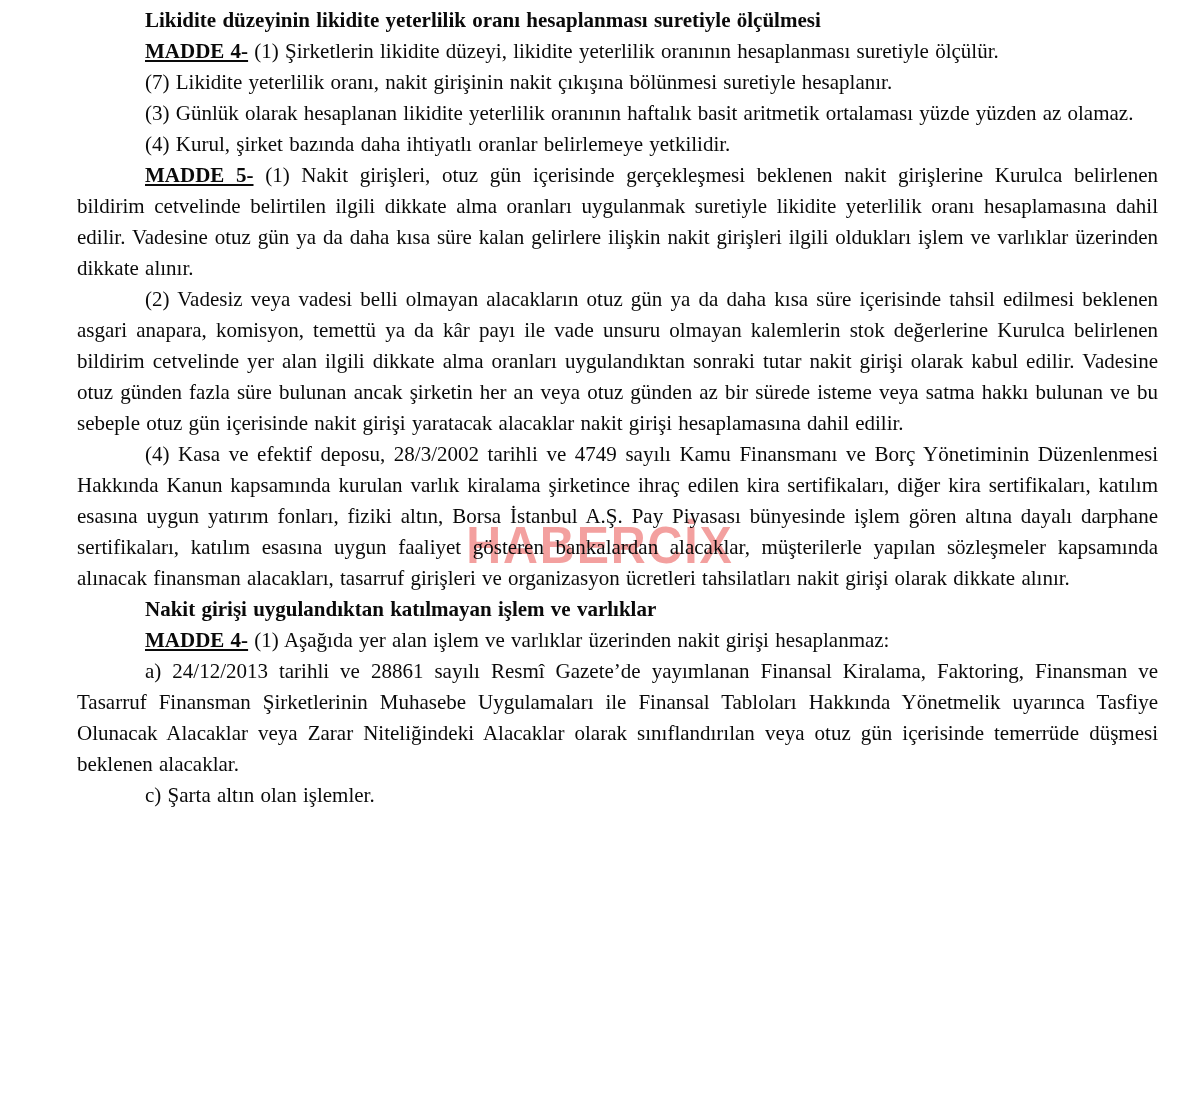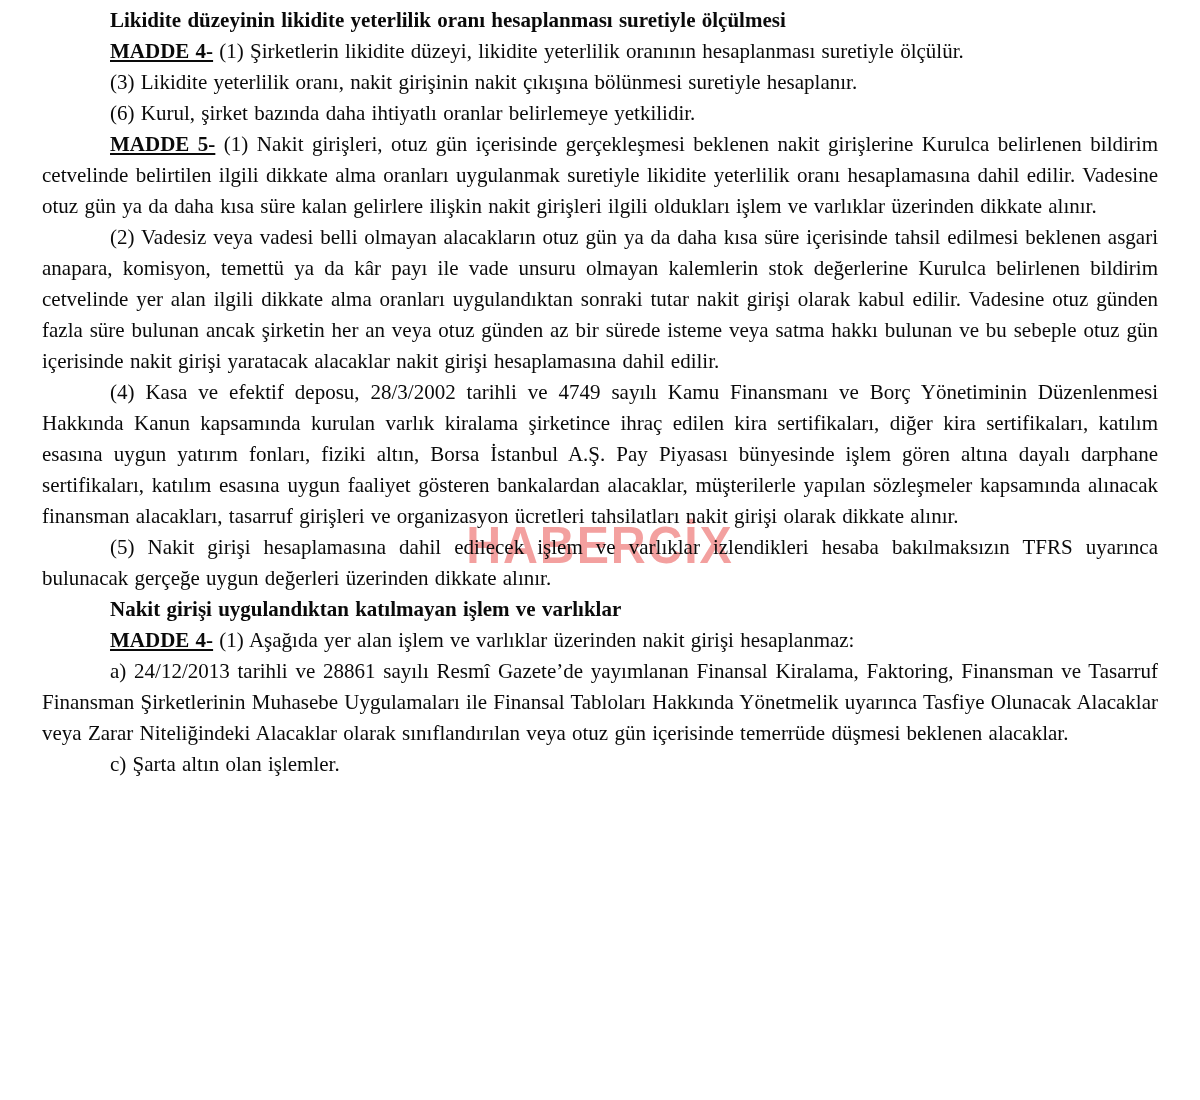--- a/index.html
+++ b/index.html
@@ -30,20 +30,21 @@
     font-size: 52px;
     letter-spacing: 2px;
     opacity: 0.85;
     z-index: 0;
     white-space: nowrap;
     user-select: none;
   }
   .doc-body {
     position: relative;
     z-index: 1;
+    margin-left: 35px;
   }
   .para {
     margin: 0;
     text-indent: 68px;
     text-align: justify;
     word-spacing: 1px;
   }
   .para.heading {
     font-weight: bold;
   }
@@ -53,24 +54,24 @@
   }
 </style>
 </head>
 <body>
 
 <div class="page" style="background: rgb(255, 255, 255); color: rgb(10, 10, 10);">
   <div class="watermark" style="color: rgb(242, 144, 143);">HABERCİX</div>
   <div class="doc-body">
       <p class="para heading">Likidite düzeyinin likidite yeterlilik oranı hesaplanması suretiyle ölçülmesi</p>
       <p class="para body"><span class="lead">MADDE 4-</span> (1) Şirketlerin likidite düzeyi, likidite yeterlilik oranının hesaplanması suretiyle ölçülür.</p>
-      <p class="para body">(3) Likidite yeterlilik oranı, nakit girişinin nakit çıkışına bölünmesi suretiyle hesaplanır.</p>
-      <p class="para body">(6) Kurul, şirket bazında daha ihtiyatlı oranlar belirlemeye yetkilidir.</p>
+      <p class="para body">(7) Likidite yeterlilik oranı, nakit girişinin nakit çıkışına bölünmesi suretiyle hesaplanır.</p>
+      <p class="para body">(3) Günlük olarak hesaplanan likidite yeterlilik oranının haftalık basit aritmetik ortalaması yüzde yüzden az olamaz.</p>
+      <p class="para body">(4) Kurul, şirket bazında daha ihtiyatlı oranlar belirlemeye yetkilidir.</p>
       <p class="para body"><span class="lead">MADDE 5-</span> (1) Nakit girişleri, otuz gün içerisinde gerçekleşmesi beklenen nakit girişlerine Kurulca belirlenen bildirim cetvelinde belirtilen ilgili dikkate alma oranları uygulanmak suretiyle likidite yeterlilik oranı hesaplamasına dahil edilir. Vadesine otuz gün ya da daha kısa süre kalan gelirlere ilişkin nakit girişleri ilgili oldukları işlem ve varlıklar üzerinden dikkate alınır.</p>
       <p class="para body">(2) Vadesiz veya vadesi belli olmayan alacakların otuz gün ya da daha kısa süre içerisinde tahsil edilmesi beklenen asgari anapara, komisyon, temettü ya da kâr payı ile vade unsuru olmayan kalemlerin stok değerlerine Kurulca belirlenen bildirim cetvelinde yer alan ilgili dikkate alma oranları uygulandıktan sonraki tutar nakit girişi olarak kabul edilir. Vadesine otuz günden fazla süre bulunan ancak şirketin her an veya otuz günden az bir sürede isteme veya satma hakkı bulunan ve bu sebeple otuz gün içerisinde nakit girişi yaratacak alacaklar nakit girişi hesaplamasına dahil edilir.</p>
       <p class="para body">(4) Kasa ve efektif deposu, 28/3/2002 tarihli ve 4749 sayılı Kamu Finansmanı ve Borç Yönetiminin Düzenlenmesi Hakkında Kanun kapsamında kurulan varlık kiralama şirketince ihraç edilen kira sertifikaları, diğer kira sertifikaları, katılım esasına uygun yatırım fonları, fiziki altın, Borsa İstanbul A.Ş. Pay Piyasası bünyesinde işlem gören altına dayalı darphane sertifikaları, katılım esasına uygun faaliyet gösteren bankalardan alacaklar, müşterilerle yapılan sözleşmeler kapsamında alınacak finansman alacakları, tasarruf girişleri ve organizasyon ücretleri tahsilatları nakit girişi olarak dikkate alınır.</p>
-      <p class="para body">(5) Nakit girişi hesaplamasına dahil edilecek işlem ve varlıklar izlendikleri hesaba bakılmaksızın TFRS uyarınca bulunacak gerçeğe uygun değerleri üzerinden dikkate alınır.</p>
       <p class="para heading">Nakit girişi uygulandıktan katılmayan işlem ve varlıklar</p>
       <p class="para body"><span class="lead">MADDE 4-</span> (1) Aşağıda yer alan işlem ve varlıklar üzerinden nakit girişi hesaplanmaz:</p>
       <p class="para body">a) 24/12/2013 tarihli ve 28861 sayılı Resmî Gazete’de yayımlanan Finansal Kiralama, Faktoring, Finansman ve Tasarruf Finansman Şirketlerinin Muhasebe Uygulamaları ile Finansal Tabloları Hakkında Yönetmelik uyarınca Tasfiye Olunacak Alacaklar veya Zarar Niteliğindeki Alacaklar olarak sınıflandırılan veya otuz gün içerisinde temerrüde düşmesi beklenen alacaklar.</p>
       <p class="para body">c) Şarta altın olan işlemler.</p>
     </div>
 </div>
 
 </body></html>

